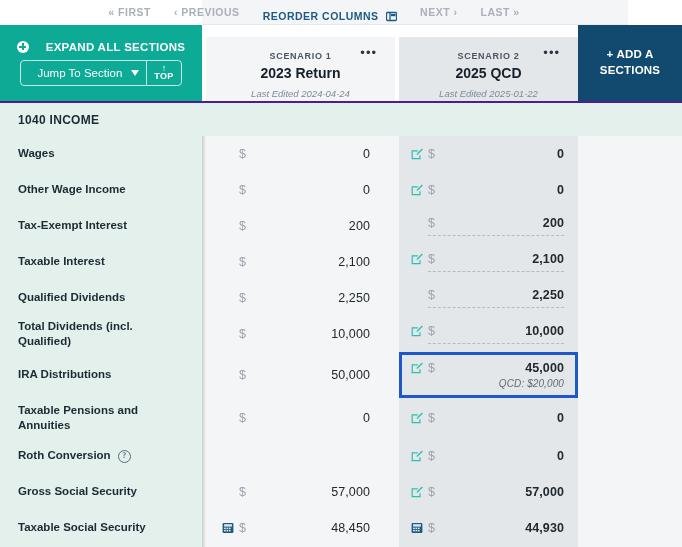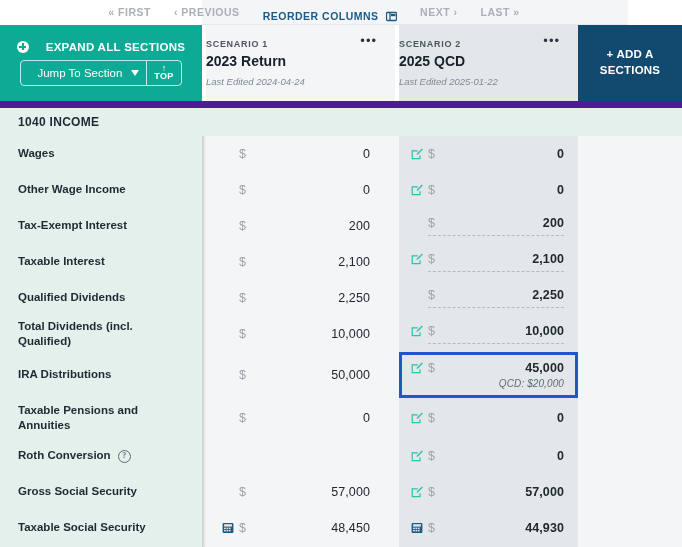--- a/index.html
+++ b/index.html
@@ -62,41 +62,41 @@
   }
   .topbtn{
     border-left:1px solid rgba(255,255,255,.75);
     display:flex;flex-direction:column;align-items:center;justify-content:center;
     padding:0 7px;color:#ffffff;line-height:1;
   }
   .topbtn .arw{font-size:9px;margin-bottom:-1px;}
   .topbtn .tl{font-size:9px;font-weight:bold;letter-spacing:.3px;}
 
   .hb-sc{
-    position:absolute;top:0;height:76px;box-sizing:border-box;
-    display:flex;flex-direction:column;justify-content:center;
+    position:absolute;top:12px;height:76px;box-sizing:border-box;
+    display:flex;flex-direction:column;align-items:center;justify-content:center;
   }
   .hb-sc .kicker{font-size:9px;font-weight:bold;letter-spacing:.7px;color:#4a5560;}
   .hb-sc .title{font-size:14px;font-weight:bold;color:#15202b;margin-top:4px;}
   .hb-sc .edited{font-size:9.5px;font-style:italic;color:#7e8a94;margin-top:7px;}
   .dots{
     position:absolute;top:9px;font-size:13px;letter-spacing:1px;color:#2b3540;
     line-height:1;cursor:pointer;
   }
   .hb-add{
     position:absolute;left:578px;top:0;width:104px;height:76px;
     background:#12496e;color:#ffffff;
     display:flex;align-items:center;justify-content:center;text-align:center;
     font-size:11.5px;font-weight:bold;line-height:1.35;letter-spacing:.2px;
   }
 
   
   .sechead{
     position:absolute;left:0;top:101px;width:682px;height:35px;
-    background:#e3f0ec;border-top:7px solid #4c1d95;
+    background:#e3f0ec;border-top:2px solid #4c1d95;
     display:flex;align-items:center;box-sizing:border-box;
   }
   .sechead span{
     padding-left:18px;font-size:12px;font-weight:bold;color:#1d2a33;letter-spacing:.3px;
   }
 
   
   .body{position:absolute;left:0;top:136px;width:682px;height:411px;overflow:hidden;}
   .colbg{position:absolute;top:0;height:411px;}
   .bg-label{left:0;width:202px;background:#e3f0ec;}

